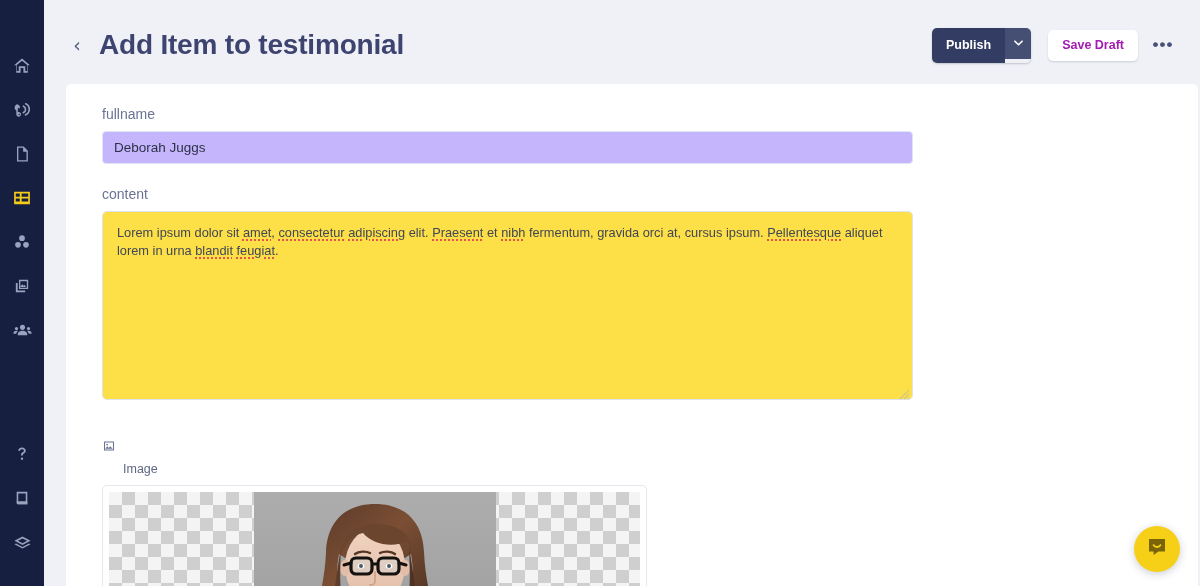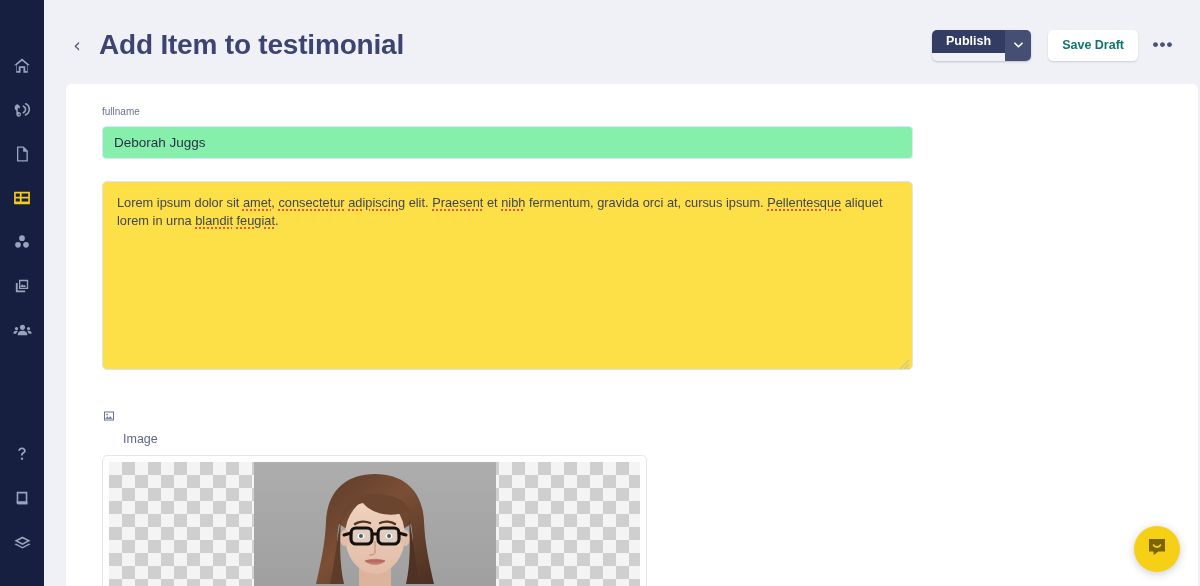--- a/index.html
+++ b/index.html
@@ -93,40 +93,40 @@
     border-radius: 5px;
     overflow: hidden;
     box-shadow: 0 1px 2px rgba(23,31,64,0.22);
   }
   .publish-btn {
     background: #333c63;
     color: #ffffff;
     font-size: 12.5px;
     font-weight: bold;
     padding: 0 14px;
-    height: 23px;
+    height: 35px;
     display: flex;
     align-items: center;
     cursor: pointer;
     white-space: nowrap;
   }
   .publish-caret {
     background: #454e73;
     width: 26px;
     height: 31px;
     display: flex;
     align-items: center;
     justify-content: center;
     cursor: pointer;
   }
   .publish-caret svg { display: block; }
 
   .save-draft-btn {
     background: #ffffff;
-    color: #0f766e;
+    color: #a21caf;
     font-size: 12.5px;
     font-weight: bold;
     padding: 0 14px;
     height: 31px;
     display: flex;
     align-items: center;
     border-radius: 5px;
     margin-left: 17px;
     cursor: pointer;
     box-shadow: 0 1px 2px rgba(23,31,64,0.16);
@@ -155,30 +155,30 @@
     width: 1132px;
     height: 520px;
     background: #ffffff;
     border-radius: 5px 5px 0 0;
     padding: 22px 36px 0 36px;
     overflow: hidden;
   }
 
   .field { margin-bottom: 0; }
   .field-label {
-    font-size: 10px;
+    font-size: 14px;
     color: #6b7394;
     margin-bottom: 9px;
     display: block;
   }
 
   .text-input {
     width: 811px;
     height: 33px;
-    background: #86efac;
+    background: #c4b5fd;
     border: 1px solid #dde6f7;
     border-radius: 4px;
     font-size: 13.5px;
     color: #2c3246;
     padding: 0 11px;
     font-family: "Liberation Sans", sans-serif;
     outline: none;
     display: flex;
     align-items: center;
   }
@@ -407,20 +407,21 @@
     </div>
 
     <div class="card">
 
       <div class="field">
         <label class="field-label">fullname</label>
         <div class="text-input">Deborah Juggs</div>
       </div>
 
       <div class="field field-content">
+        <label class="field-label">content</label>
         <div class="textarea-box">
           <div class="textarea-text"><span>Lorem ipsum dolor sit </span><span class="sp">amet</span><span>, </span><span class="sp">consectetur</span><span> </span><span class="sp">adipiscing</span><span> elit. </span><span class="sp">Praesent</span><span> et </span><span class="sp">nibh</span><span> fermentum, gravida orci at, cursus ipsum. </span><span class="sp">Pellentesque</span><span> aliquet lorem in urna </span><span class="sp">blandit</span><span> </span><span class="sp">feugiat</span><span>.</span></div>
           <span class="resize-grip">
             <svg width="11" height="11" viewBox="0 0 11 11">
               <path d="M10 1 1 10M10 5 5 10M10 9 9 10" stroke="#a9aec0" stroke-width="1.1" fill="none"></path>
             </svg>
           </span>
         </div>
       </div>
 

